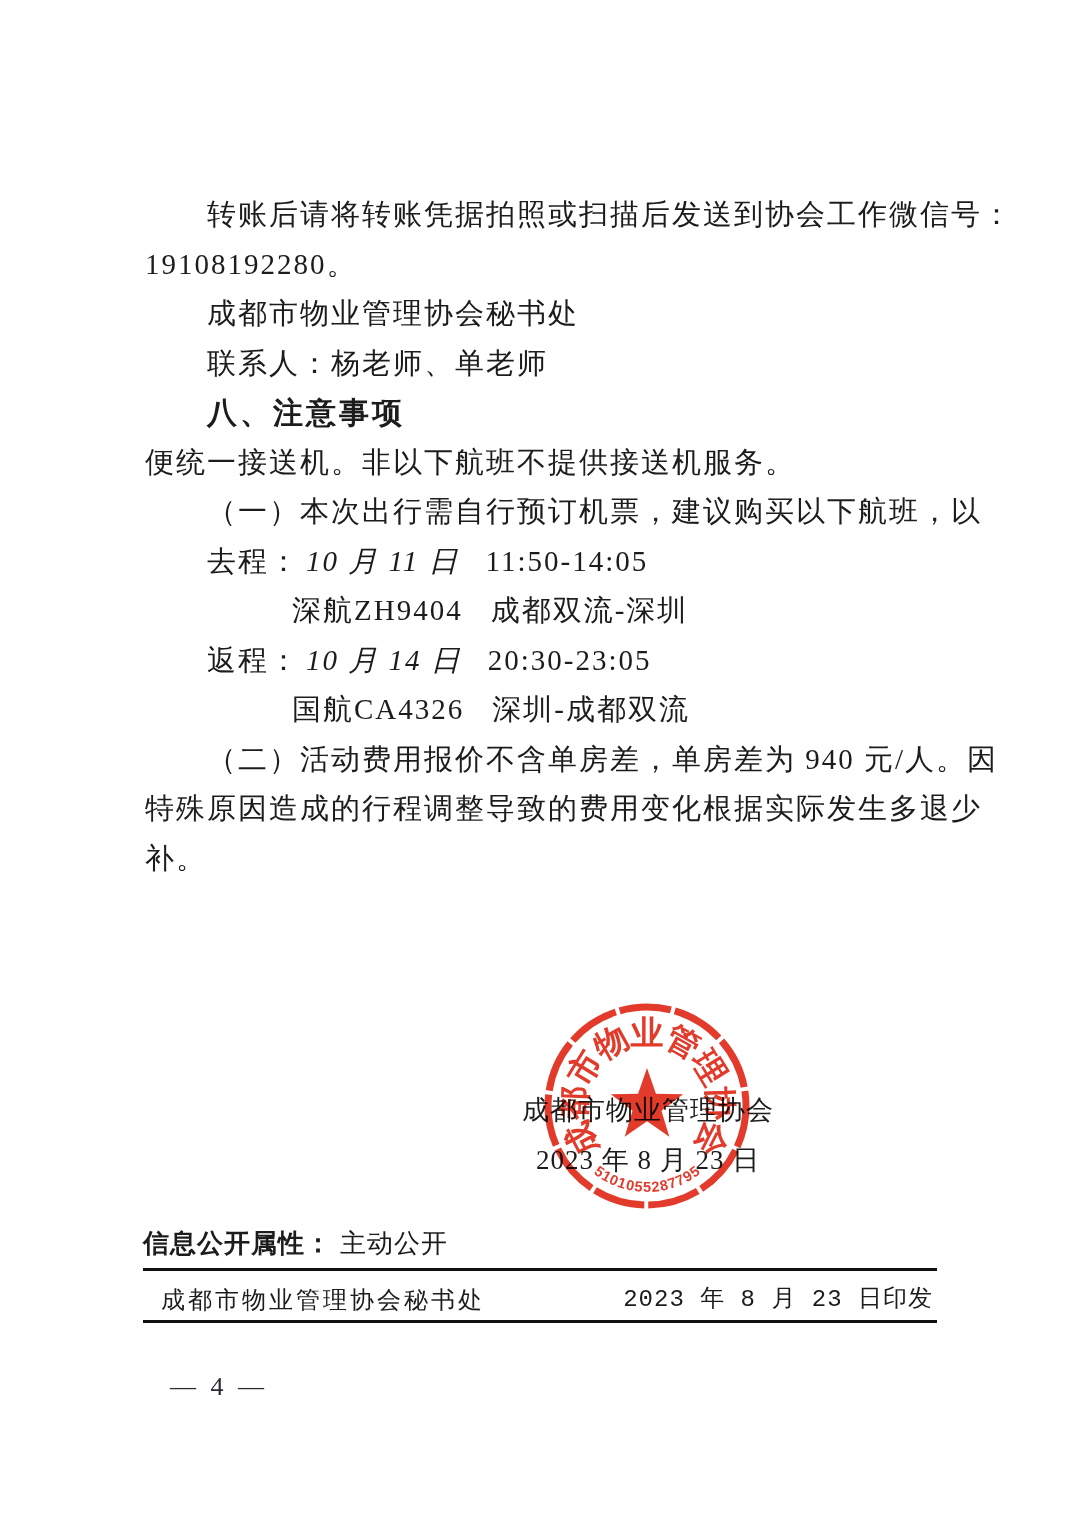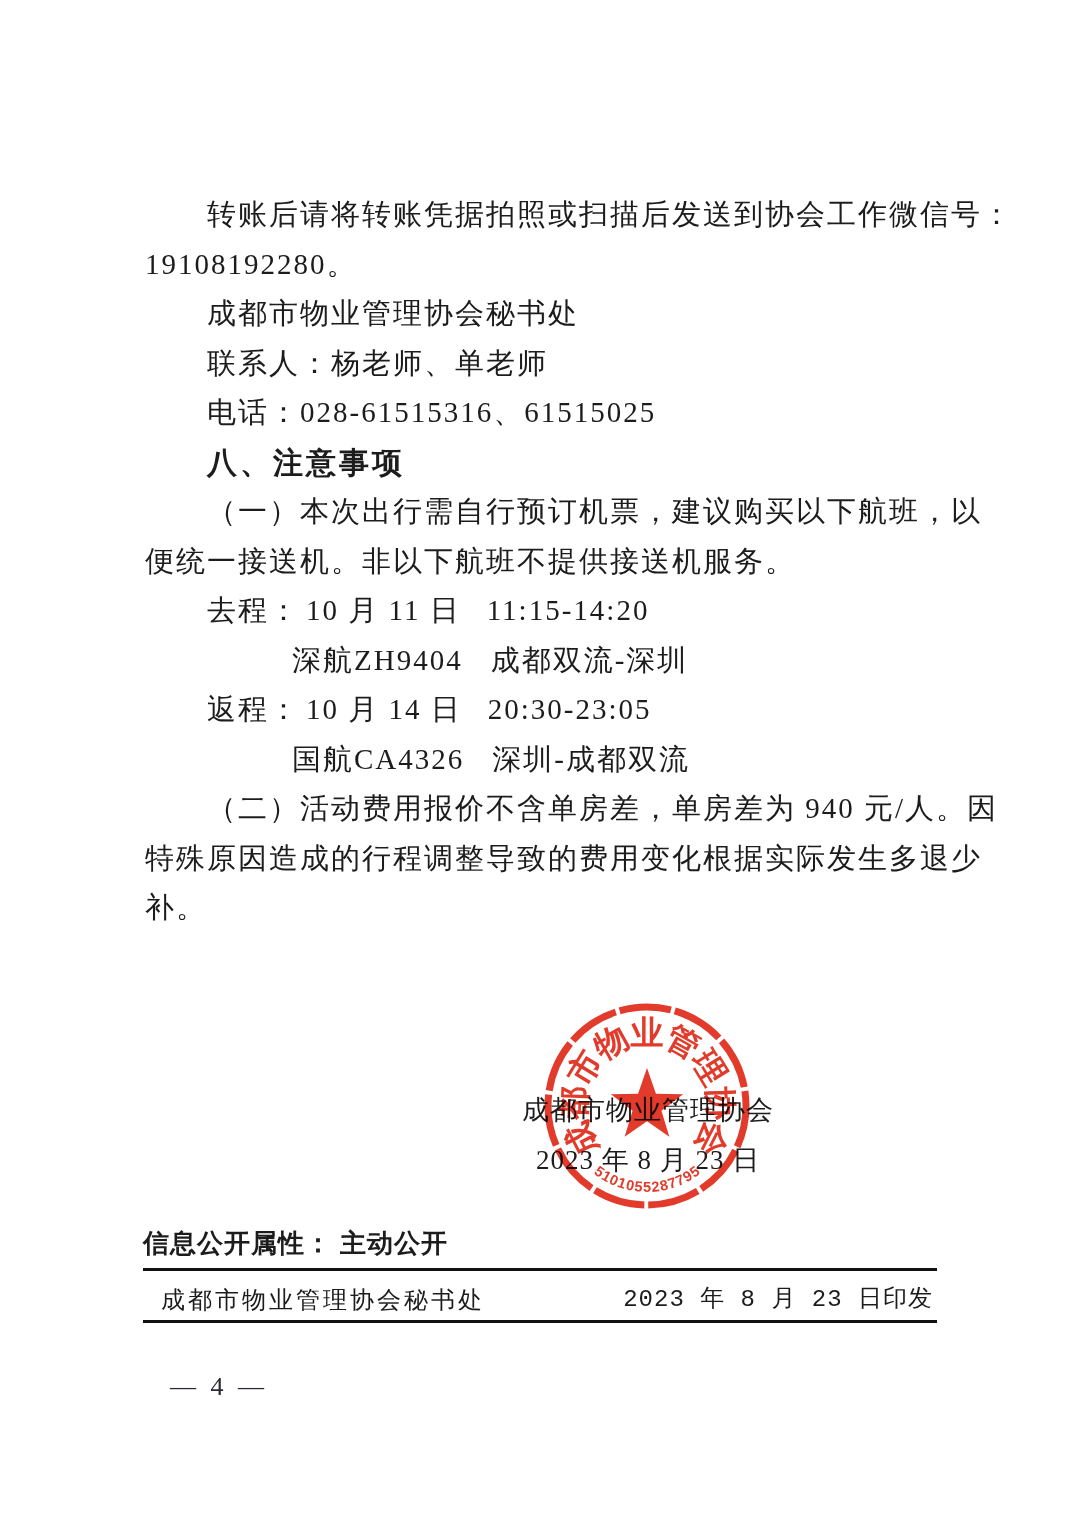--- a/index.html
+++ b/index.html
@@ -16,21 +16,21 @@
   .body-text{
     position:absolute;left:145px;top:190px;width:795px;
     font-size:29px;letter-spacing:2px;
   }
   .bline{height:49.5px;line-height:49.5px;white-space:nowrap;}
   .indent{padding-left:62px;}
   .heading{
     font-family:"Liberation Sans", sans-serif;
     font-weight:bold;letter-spacing:3px;font-size:30px;
   }
-  .flight-row .date{margin-left:6px;}
+  .flight-row .date{margin-left:6px;font-style:italic;}
   .flight-row .time{margin-left:26px;}
   .flight-detail{padding-left:147px;}
   .flight-detail .route{margin-left:28px;text-align:center;}
   
   .sig-org,.sig-date{
     position:absolute;left:502px;width:292px;text-align:center;
     font-size:27px;letter-spacing:1px;white-space:nowrap;
   }
   .sig-org{top:1092px;}
   .sig-date{top:1142px;}
@@ -48,21 +48,21 @@
   .seal-digit{
     fill:var(--seal-color);font-family:"Liberation Sans", sans-serif;
     font-weight:bold;font-size:14.5px;text-anchor:middle;
   }
   
   .info-line{
     position:absolute;left:143px;top:1226px;
     font-family:"Liberation Sans", sans-serif;
     font-weight:bold;font-size:26px;letter-spacing:1px;white-space:nowrap;
   }
-  .info-line .info-value{font-family:"Liberation Serif", serif;font-weight:bold;margin-left:8px;}
+  .info-line .info-value{font-family:"Liberation Serif", serif;font-weight:normal;margin-left:8px;}
   .rule{position:absolute;left:143px;width:794px;height:3px;background:#111;}
   .rule-top{top:1268px;}
   .rule-bottom{top:1320px;}
   .footer-row{
     position:absolute;left:143px;top:1281px;width:794px;height:38px;line-height:38px;
     font-size:24px;white-space:nowrap;
   }
   .footer-issuer{float:left;padding-left:18px;letter-spacing:3px;}
   .footer-printdate{float:right;padding-right:4px;letter-spacing:1px;font-family:Liberation Mono, monospace;}
   .page-number{
@@ -74,28 +74,27 @@
 <body>
 
 <div class="page" style="--seal-color: #e02a18;">
 
   <div class="body-text">
     <div class="bline indent">转账后请将转账凭据拍照或扫描后发送到协会工作微信号：</div>
     <div class="bline">19108192280。</div>
 
     <div class="bline indent">成都市物业管理协会秘书处</div>
     <div class="bline indent">联系人：杨老师、单老师</div>
-    <div class="bline indent">电话：028-61515316、61515025</div>
 
     <div class="bline indent heading">八、注意事项</div>
+    <div class="bline">便统一接送机。非以下航班不提供接送机服务。</div>
     <div class="bline indent">（一）本次出行需自行预订机票，建议购买以下航班，以</div>
-    <div class="bline">便统一接送机。非以下航班不提供接送机服务。</div>
 
     <div class="bline indent flight-row">
-      <span>去程：</span><span class="date">10 月 11 日</span><span class="time">11:15-14:20</span>
+      <span>去程：</span><span class="date">10 月 11 日</span><span class="time">11:50-14:05</span>
     </div>
     <div class="bline flight-detail">
       <span>深航ZH9404</span><span class="route">成都双流-深圳</span>
     </div>
     <div class="bline indent flight-row">
       <span>返程：</span><span class="date">10 月 14 日</span><span class="time">20:30-23:05</span>
     </div>
     <div class="bline flight-detail">
       <span>国航CA4326</span><span class="route">深圳-成都双流</span>
     </div>

